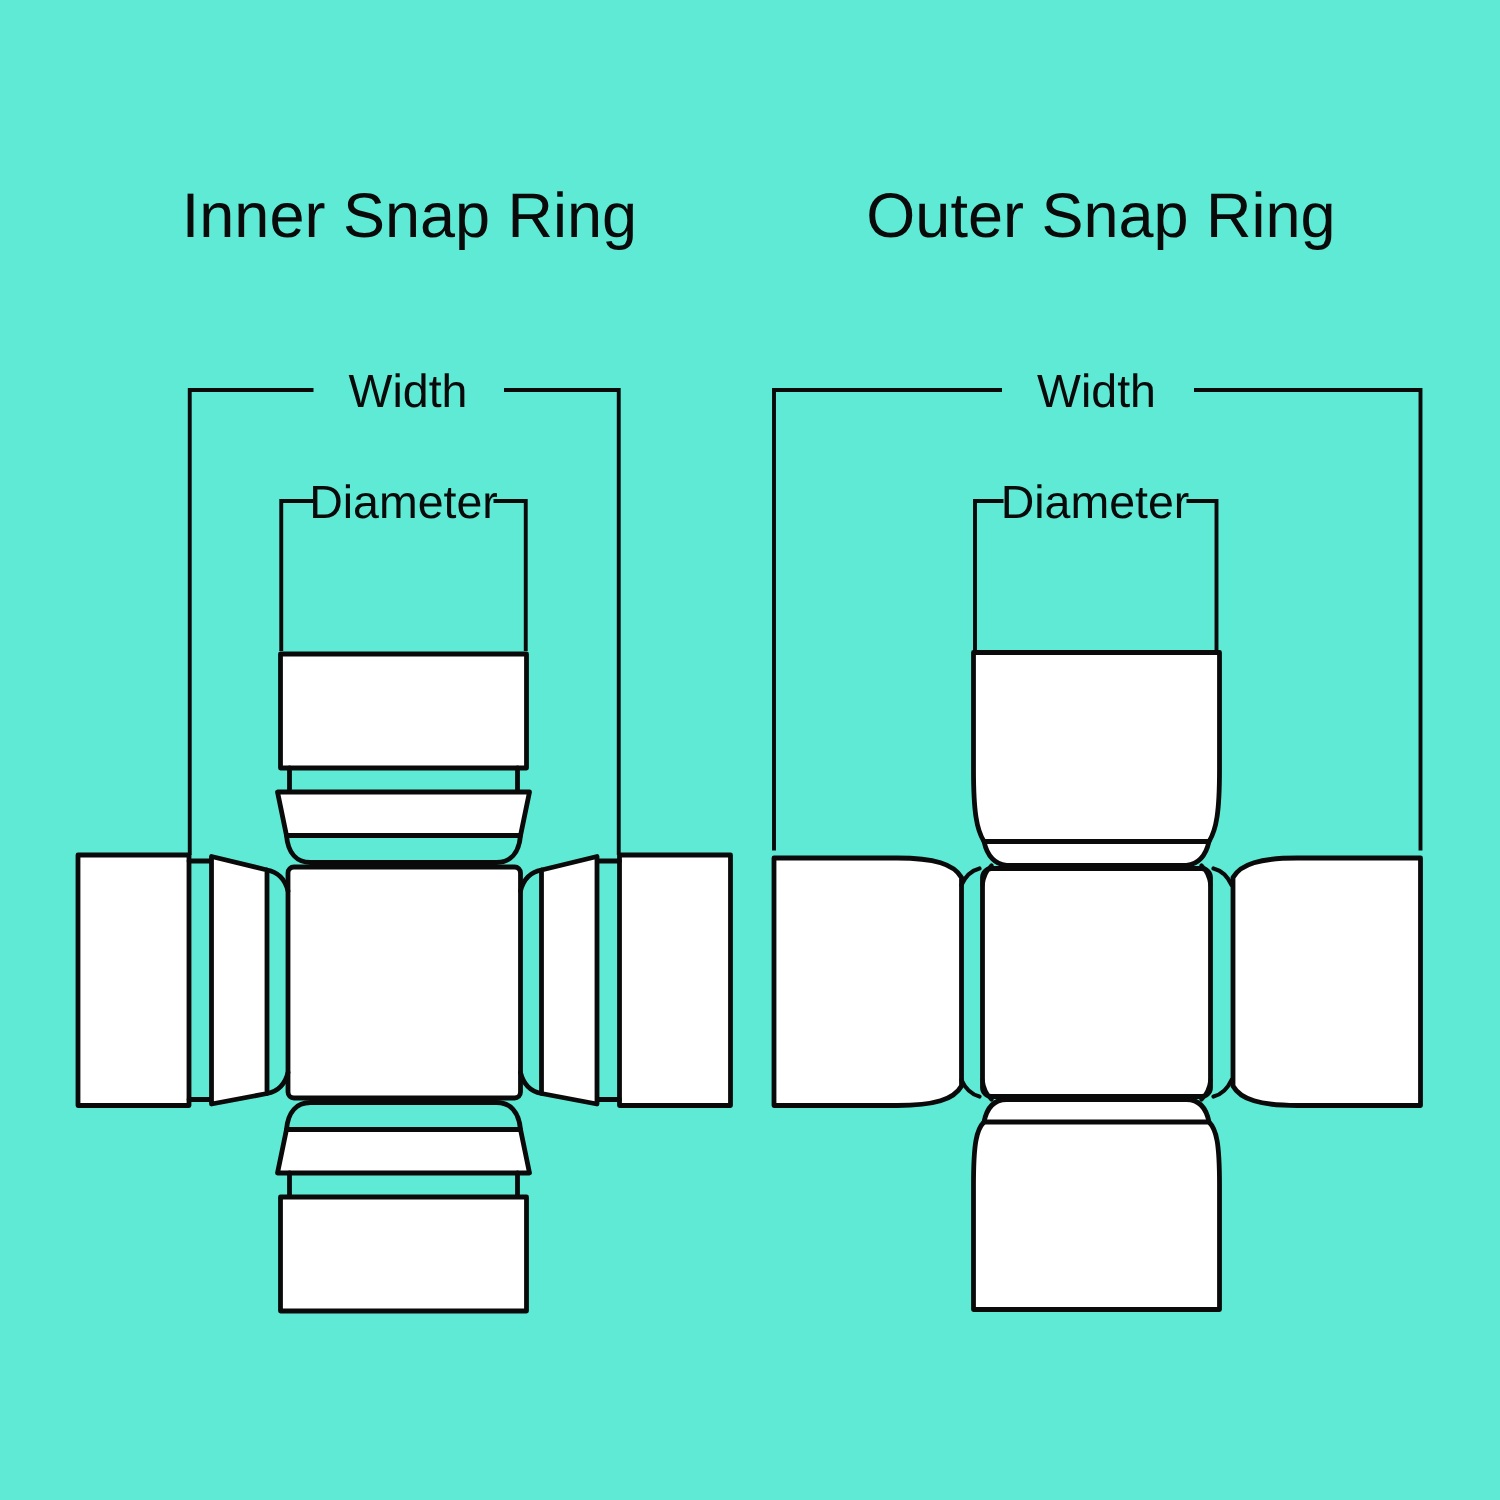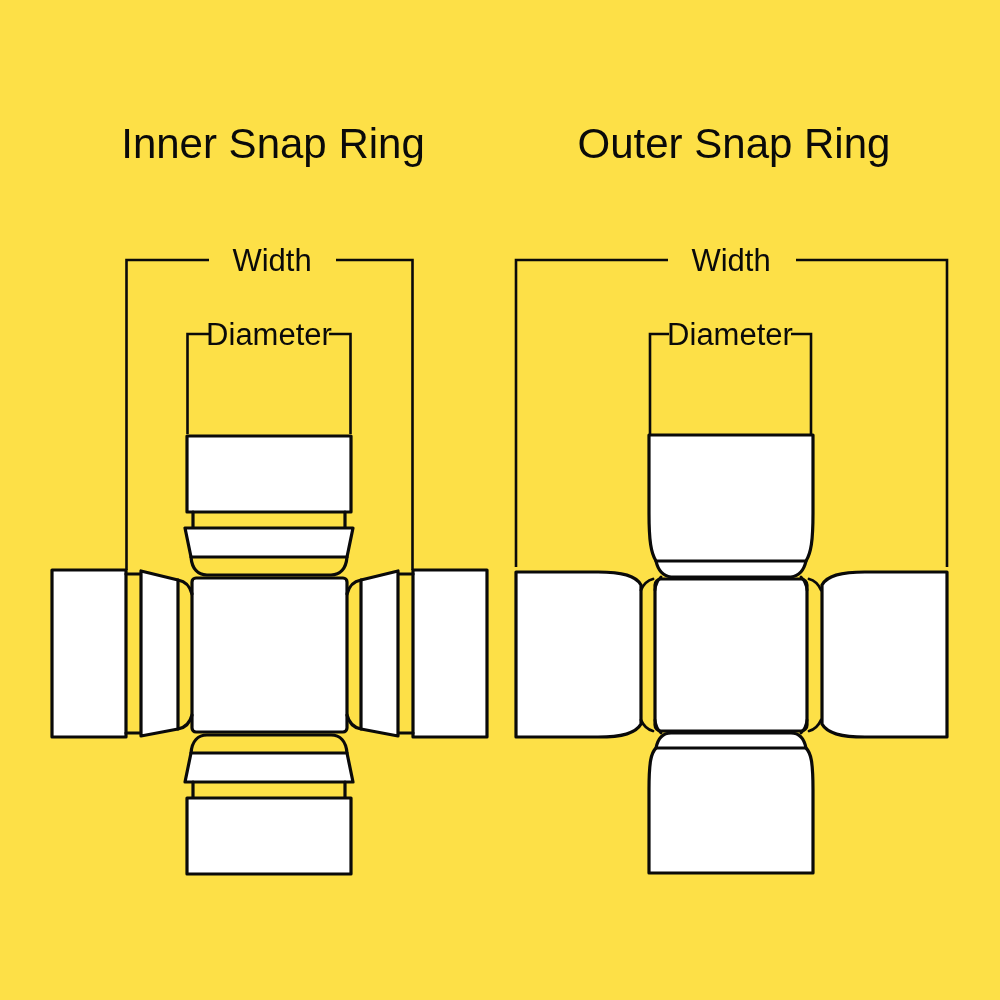--- a/index.html
+++ b/index.html
@@ -4,21 +4,21 @@
 <style>
   html, body {
     margin: 0;
     padding: 0;
     background: #ffffff;
   }
   .stage {
     position: relative;
     width: 1000px;
     height: 1000px;
-    background: #fde047;
+    background: #5eead4;
     overflow: hidden;
   }
   svg {
     display: block;
     width: 1000px;
     height: 1000px;
   }
   
   .part {
     fill: #ffffff;

